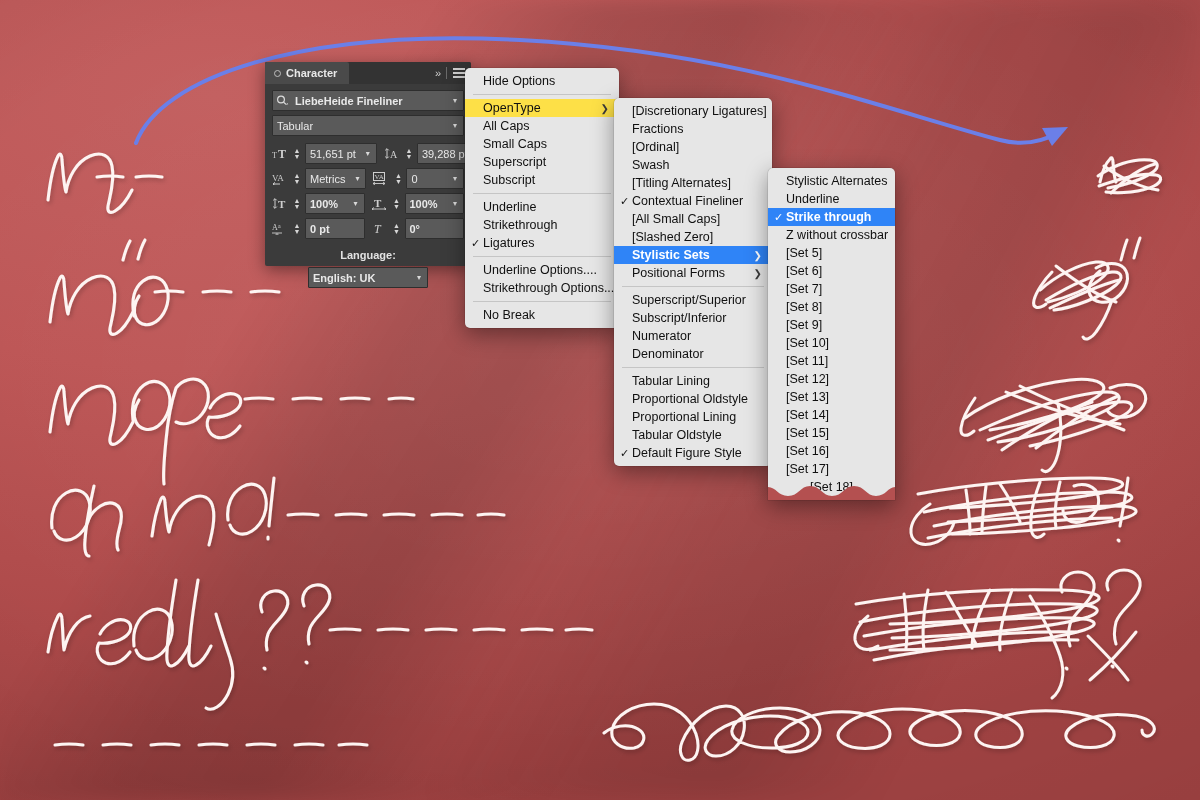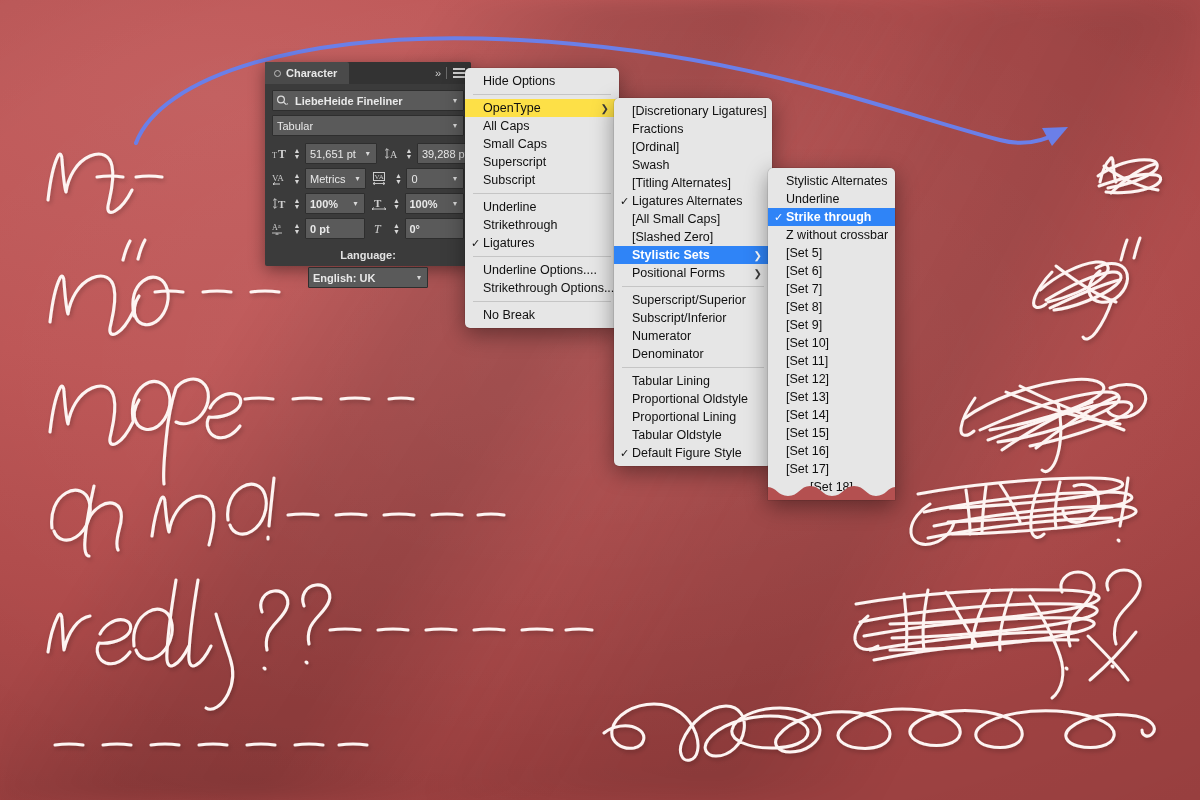--- a/index.html
+++ b/index.html
@@ -585,21 +585,21 @@
       <div class="mi">
         <span class="tick"></span>
         <span class="lbl">Swash</span>
       </div>
       <div class="mi">
         <span class="tick"></span>
         <span class="lbl">[Titling Alternates]</span>
       </div>
       <div class="mi">
         <span class="tick">✓</span>
-        <span class="lbl">Ligatures Alternates</span>
+        <span class="lbl">Contextual Fineliner</span>
       </div>
       <div class="mi">
         <span class="tick"></span>
         <span class="lbl">[All Small Caps]</span>
       </div>
       <div class="mi">
         <span class="tick"></span>
         <span class="lbl">[Slashed Zero]</span>
       </div>
       <div class="mi sel">

